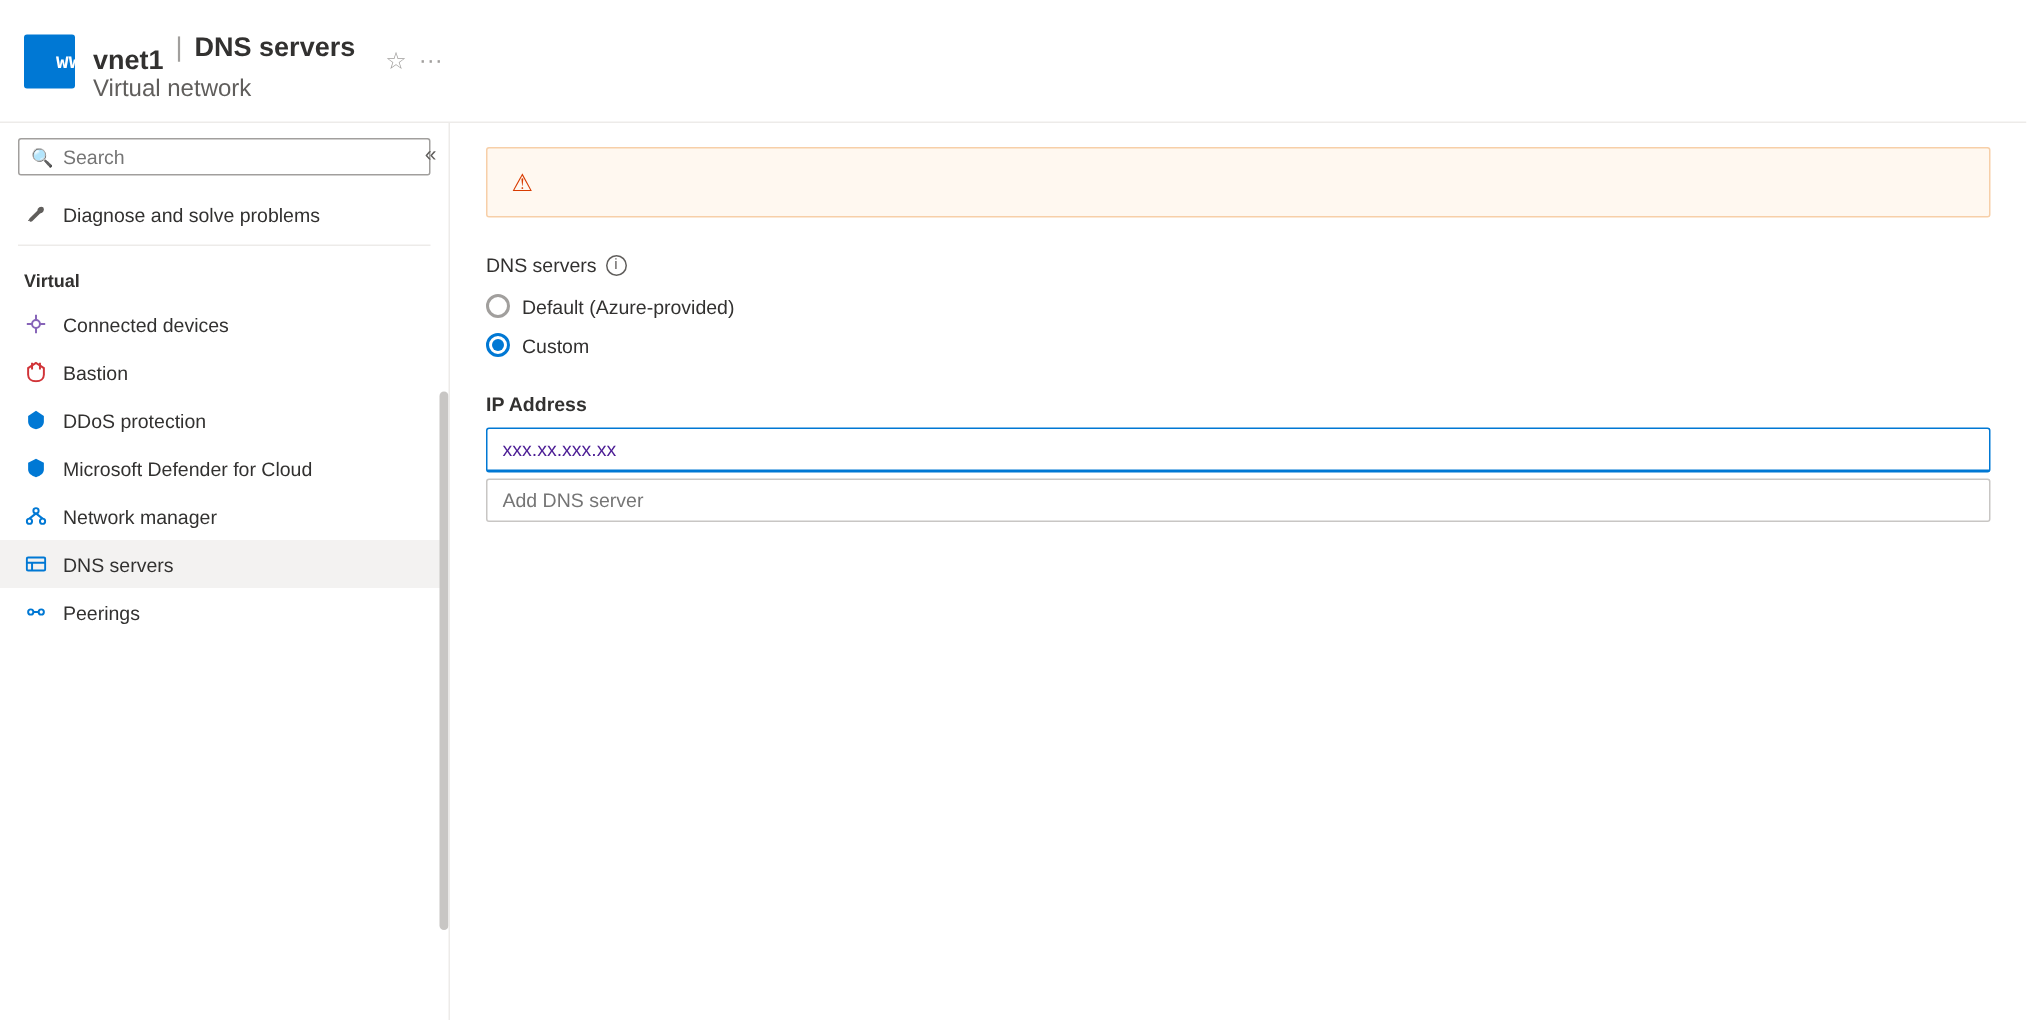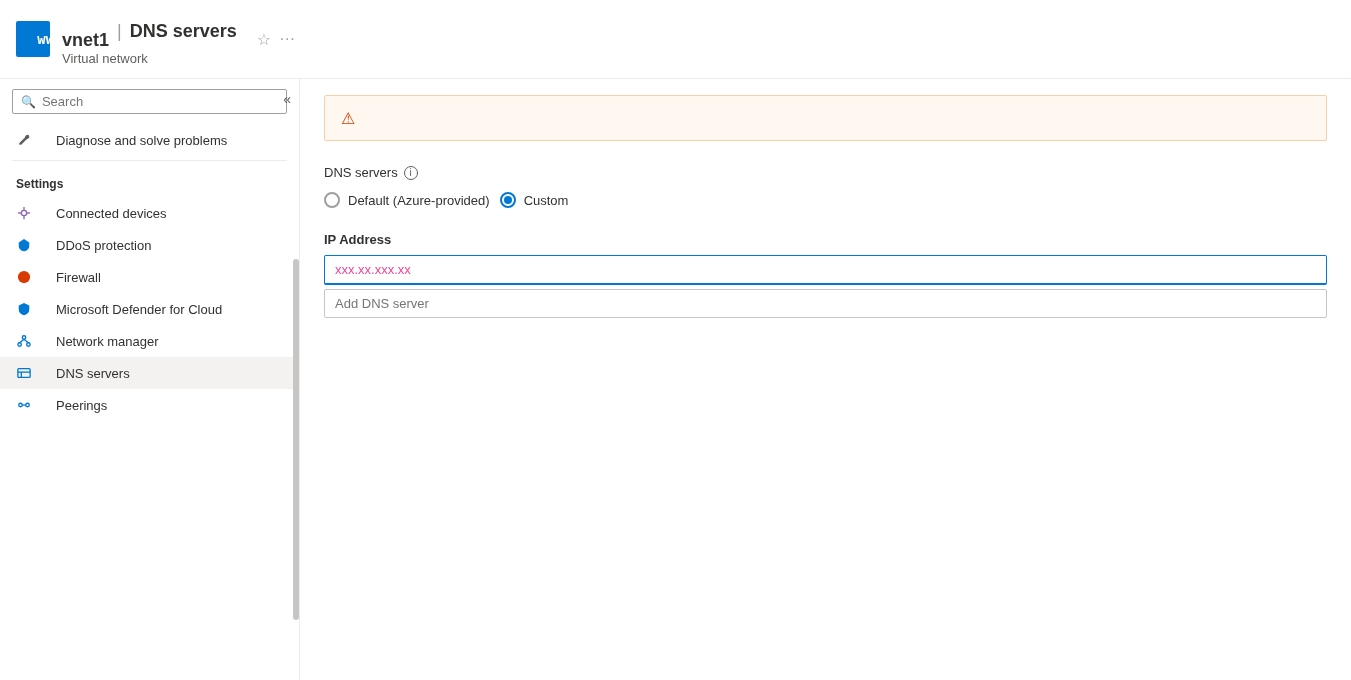--- a/index.html
+++ b/index.html
@@ -22,21 +22,21 @@
     .sidebar-search { padding: 10px 12px; }
     .search-box { display: flex; align-items: center; border: 1px solid #a19f9d; border-radius: 2px; padding: 4px 8px; gap: 6px; background: #fff; }
     .search-box input { border: none; outline: none; font-size: 13px; color: #a16207; width: 100%; background: transparent; }
     .search-icon { color: #605e5c; font-size: 12px; }
     
     .collapse-btn { position: absolute; top: 12px; right: 8px; cursor: pointer; color: #605e5c; font-size: 14px; }
 
     .sidebar-section-label { font-size: 12px; font-weight: 600; color: #323130; padding: 12px 16px 6px; }
     .sidebar-divider { height: 1px; background: #edebe9; margin: 4px 12px; }
 
-    .sidebar-item { display: flex; align-items: center; gap: 24px; padding: 8px 16px; cursor: pointer; color: #323130; font-size: 13px; }
+    .sidebar-item { display: flex; align-items: center; gap: 10px; padding: 8px 16px; cursor: pointer; color: #323130; font-size: 13px; }
     .sidebar-item.active { background: #f3f2f1; }
     .sidebar-item-icon { width: 16px; height: 16px; display: flex; align-items: center; justify-content: center; flex-shrink: 0; }
 
     
     .icon-address-space { color: #0078d4; }
     .icon-connected { color: #8764b8; }
     .icon-subnets { color: #0078d4; }
     .icon-bastion { color: #d13438; }
     .icon-ddos { color: #0078d4; }
     .icon-firewall { color: #d83b01; }
@@ -54,50 +54,50 @@
     .main-content { flex: 1; overflow-y: auto; padding: 16px 24px; background: #fff; }
 
     .warning-banner { background: #fff8f0; border: 1px solid #f7cfa8; border-radius: 2px; padding: 12px 16px; display: flex; align-items: flex-start; gap: 10px; margin-bottom: 24px; }
     .warning-icon { color: #d83b01; font-size: 16px; flex-shrink: 0; margin-top: 1px; }
     .warning-text { font-size: 13px; color: #323130; line-height: 1.4; }
 
     .dns-section { }
     .dns-label { display: flex; align-items: center; gap: 6px; font-size: 13px; font-weight: 400; color: #323130; margin-bottom: 12px; }
     .info-icon { width: 14px; height: 14px; border: 1px solid #605e5c; border-radius: 50%; display: inline-flex; align-items: center; justify-content: center; font-size: 10px; color: #605e5c; cursor: pointer; }
 
-    .radio-group { display: flex; gap: 10px; margin-bottom: 24px; }
+    .radio-group { display: flex; flex-direction: column; gap: 10px; margin-bottom: 24px; }
     .radio-item { display: flex; align-items: center; gap: 8px; cursor: pointer; }
     .radio-circle { width: 16px; height: 16px; border: 2px solid #a19f9d; border-radius: 50%; display: flex; align-items: center; justify-content: center; flex-shrink: 0; }
     .radio-circle.selected { border-color: #0078d4; }
     .radio-circle.selected::after { content: ''; width: 8px; height: 8px; background: #0078d4; border-radius: 50%; }
     .radio-label { font-size: 13px; color: #323130; }
 
     .ip-section { }
     .ip-label { font-size: 13px; font-weight: 600; color: #323130; margin-bottom: 8px; }
-    .ip-input { width: 100%; border: 1px solid #0078d4; border-radius: 2px; padding: 6px 10px; font-size: 13px; color: #ec4899; outline: none; margin-bottom: 4px; border-bottom: 2px solid #0078d4; }
+    .ip-input { width: 100%; border: 1px solid #0078d4; border-radius: 2px; padding: 6px 10px; font-size: 13px; color: #4c1d95; outline: none; margin-bottom: 4px; border-bottom: 2px solid #0078d4; }
     .ip-input-placeholder { width: 100%; border: 1px solid #c8c6c4; border-radius: 2px; padding: 6px 10px; font-size: 13px; color: #a19f9d; outline: none; background: #fff; }
 
     
     .sidebar::-webkit-scrollbar { width: 6px; }
     .sidebar::-webkit-scrollbar-thumb { background: #c8c6c4; border-radius: 3px; }
   </style>
 </head>
 <body>
 
 <div class="header">
   <div class="header-icon">
     <span class="header-icon-inner">www</span>
   </div>
   <div class="header-text">
     <div style="display:flex;align-items:center;gap:4px;">
       <span style="font-size:18px;font-weight:600;color:#323130;margin-top:18px;">vnet1</span>
       <span style="font-size:18px;color:#a19f9d;margin:0 4px;">|</span>
       <span style="font-size:18px;font-weight:600;color:#323130;">DNS servers</span>
     </div>
-    <span style="font-size:13px;color:#605e5c;">Virtual network</span>
+    <span style="font-size:16px;color:#605e5c;">Virtual network</span>
   </div>
   <div class="header-actions">
     <span class="star-icon" title="Favorite">☆</span>
     <span class="more-icon" title="More">···</span>
   </div>
 </div>
 
 <div class="layout">
 
   <div class="sidebar">
@@ -115,55 +115,57 @@
       <div class="sidebar-item-icon icon-diagnose">
         <svg width="14" height="14" viewBox="0 0 16 16" fill="currentColor">
             <path d="M13.5 2.5a3 3 0 00-4.5 2.6l-6 6a1.5 1.5 0 002.1 2.1l6-6a3 3 0 002.4-4.7zM2.5 13a.5.5 0 110-1 .5.5 0 010 1z"></path>
           </svg>
       </div>
       <span>Diagnose and solve problems</span>
     </div>
 
     <div class="sidebar-divider"></div>
 
-    <div class="sidebar-section-label">Settings</div>
+    <div class="sidebar-section-label">Virtual</div>
 
 
     <div class="sidebar-item">
       <div class="sidebar-item-icon icon-connected">
         <svg width="14" height="14" viewBox="0 0 16 16" fill="none" stroke="#8764b8" stroke-width="1.5">
             <circle cx="8" cy="8" r="3"></circle>
             <line x1="8" y1="1" x2="8" y2="5"></line>
             <line x1="8" y1="11" x2="8" y2="15"></line>
             <line x1="1" y1="8" x2="5" y2="8"></line>
             <line x1="11" y1="8" x2="15" y2="8"></line>
           </svg>
       </div>
       <span>Connected devices</span>
     </div>
 
 
+    <div class="sidebar-item">
+      <div class="sidebar-item-icon icon-bastion">
+        <svg width="14" height="14" viewBox="0 0 16 16" fill="#d13438">
+            <path d="M8 1L2 5v5c0 3 2.5 5 6 5s6-2 6-5V5L8 1z" fill="none" stroke="#d13438" stroke-width="1.5"></path>
+            <line x1="5" y1="1" x2="5" y2="6" stroke="#d13438" stroke-width="1.5"></line>
+            <line x1="11" y1="1" x2="11" y2="6" stroke="#d13438" stroke-width="1.5"></line>
+          </svg>
+      </div>
+      <span>Bastion</span>
+    </div>
 
     <div class="sidebar-item">
       <div class="sidebar-item-icon icon-ddos">
         <svg width="14" height="14" viewBox="0 0 16 16" fill="none">
             <path d="M8 1L2 5v4c0 3.5 2.5 5.5 6 6 3.5-.5 6-2.5 6-6V5L8 1z" fill="#0078d4"></path>
           </svg>
       </div>
       <span>DDoS protection</span>
     </div>
 
-    <div class="sidebar-item">
-      <div class="sidebar-item-icon icon-firewall">
-        <svg width="14" height="14" viewBox="0 0 16 16" fill="#d83b01">
-            <circle cx="8" cy="8" r="7"></circle>
-          </svg>
-      </div>
-      <span>Firewall</span>
-    </div>
 
     <div class="sidebar-item">
       <div class="sidebar-item-icon icon-defender">
         <svg width="14" height="14" viewBox="0 0 16 16" fill="none">
             <path d="M8 1L2 4v5c0 3 2.5 5 6 6 3.5-1 6-3 6-6V4L8 1z" fill="#0078d4"></path>
           </svg>
       </div>
       <span>Microsoft Defender for Cloud</span>
     </div>
 

